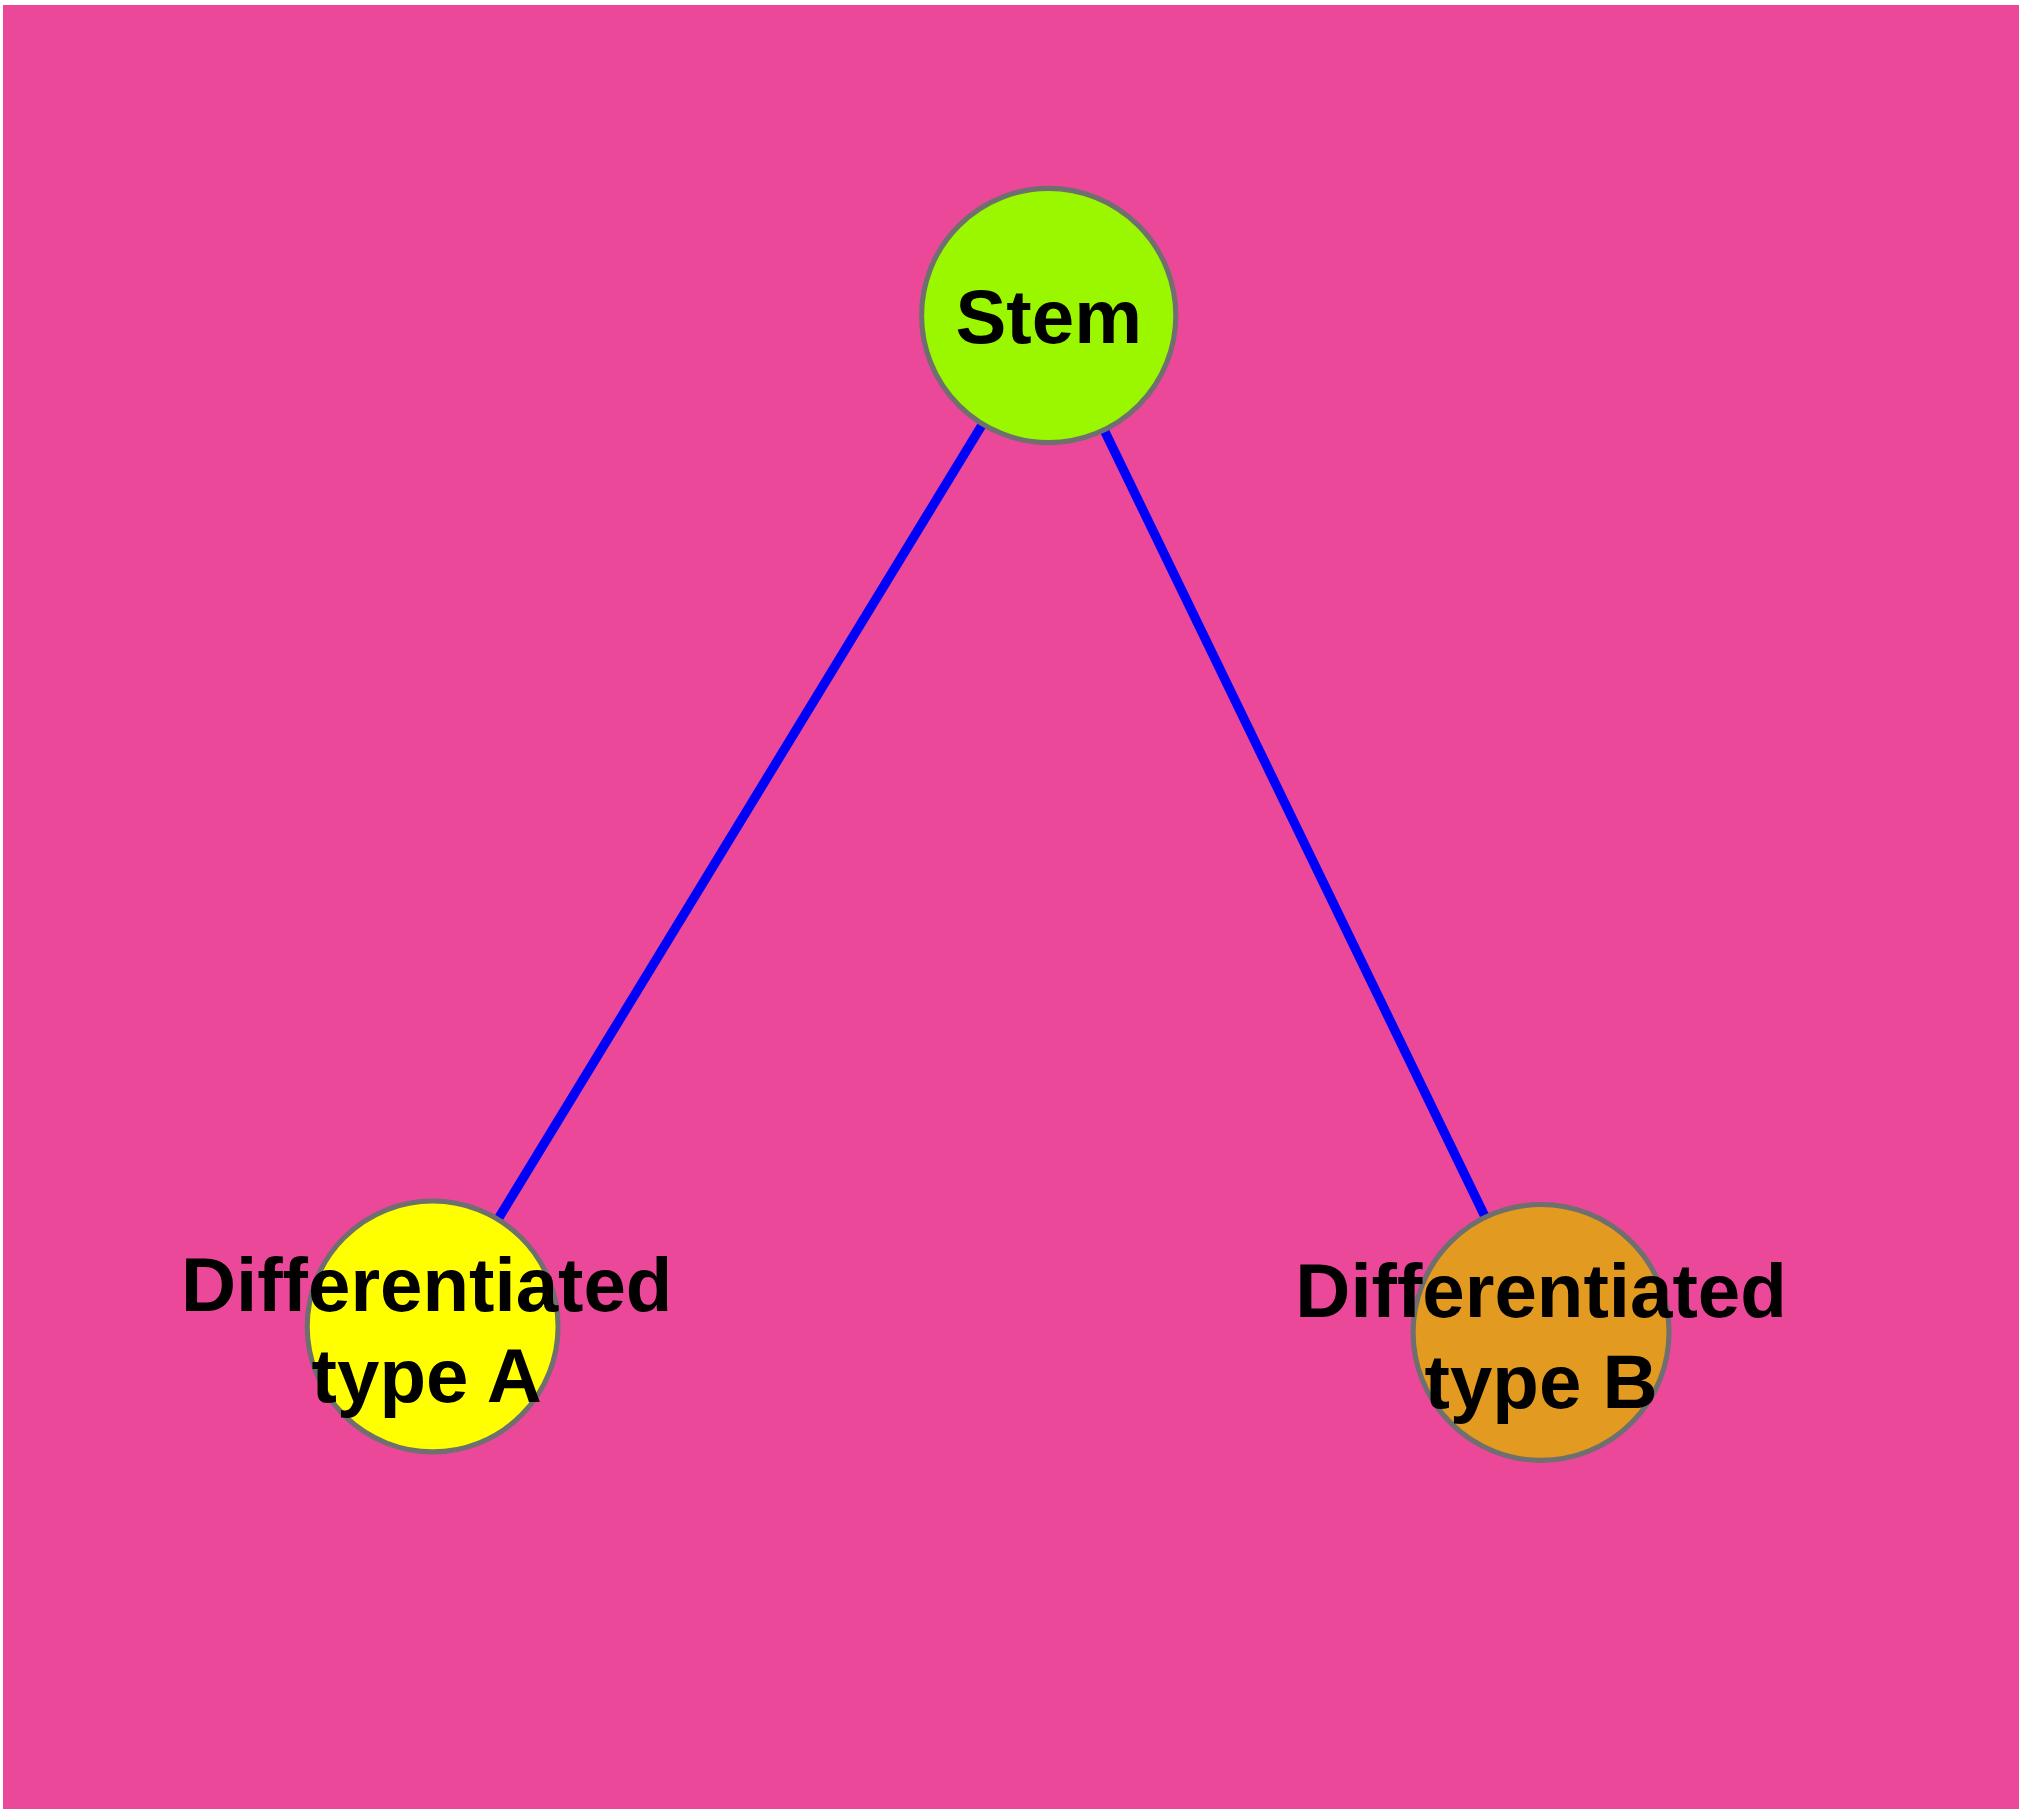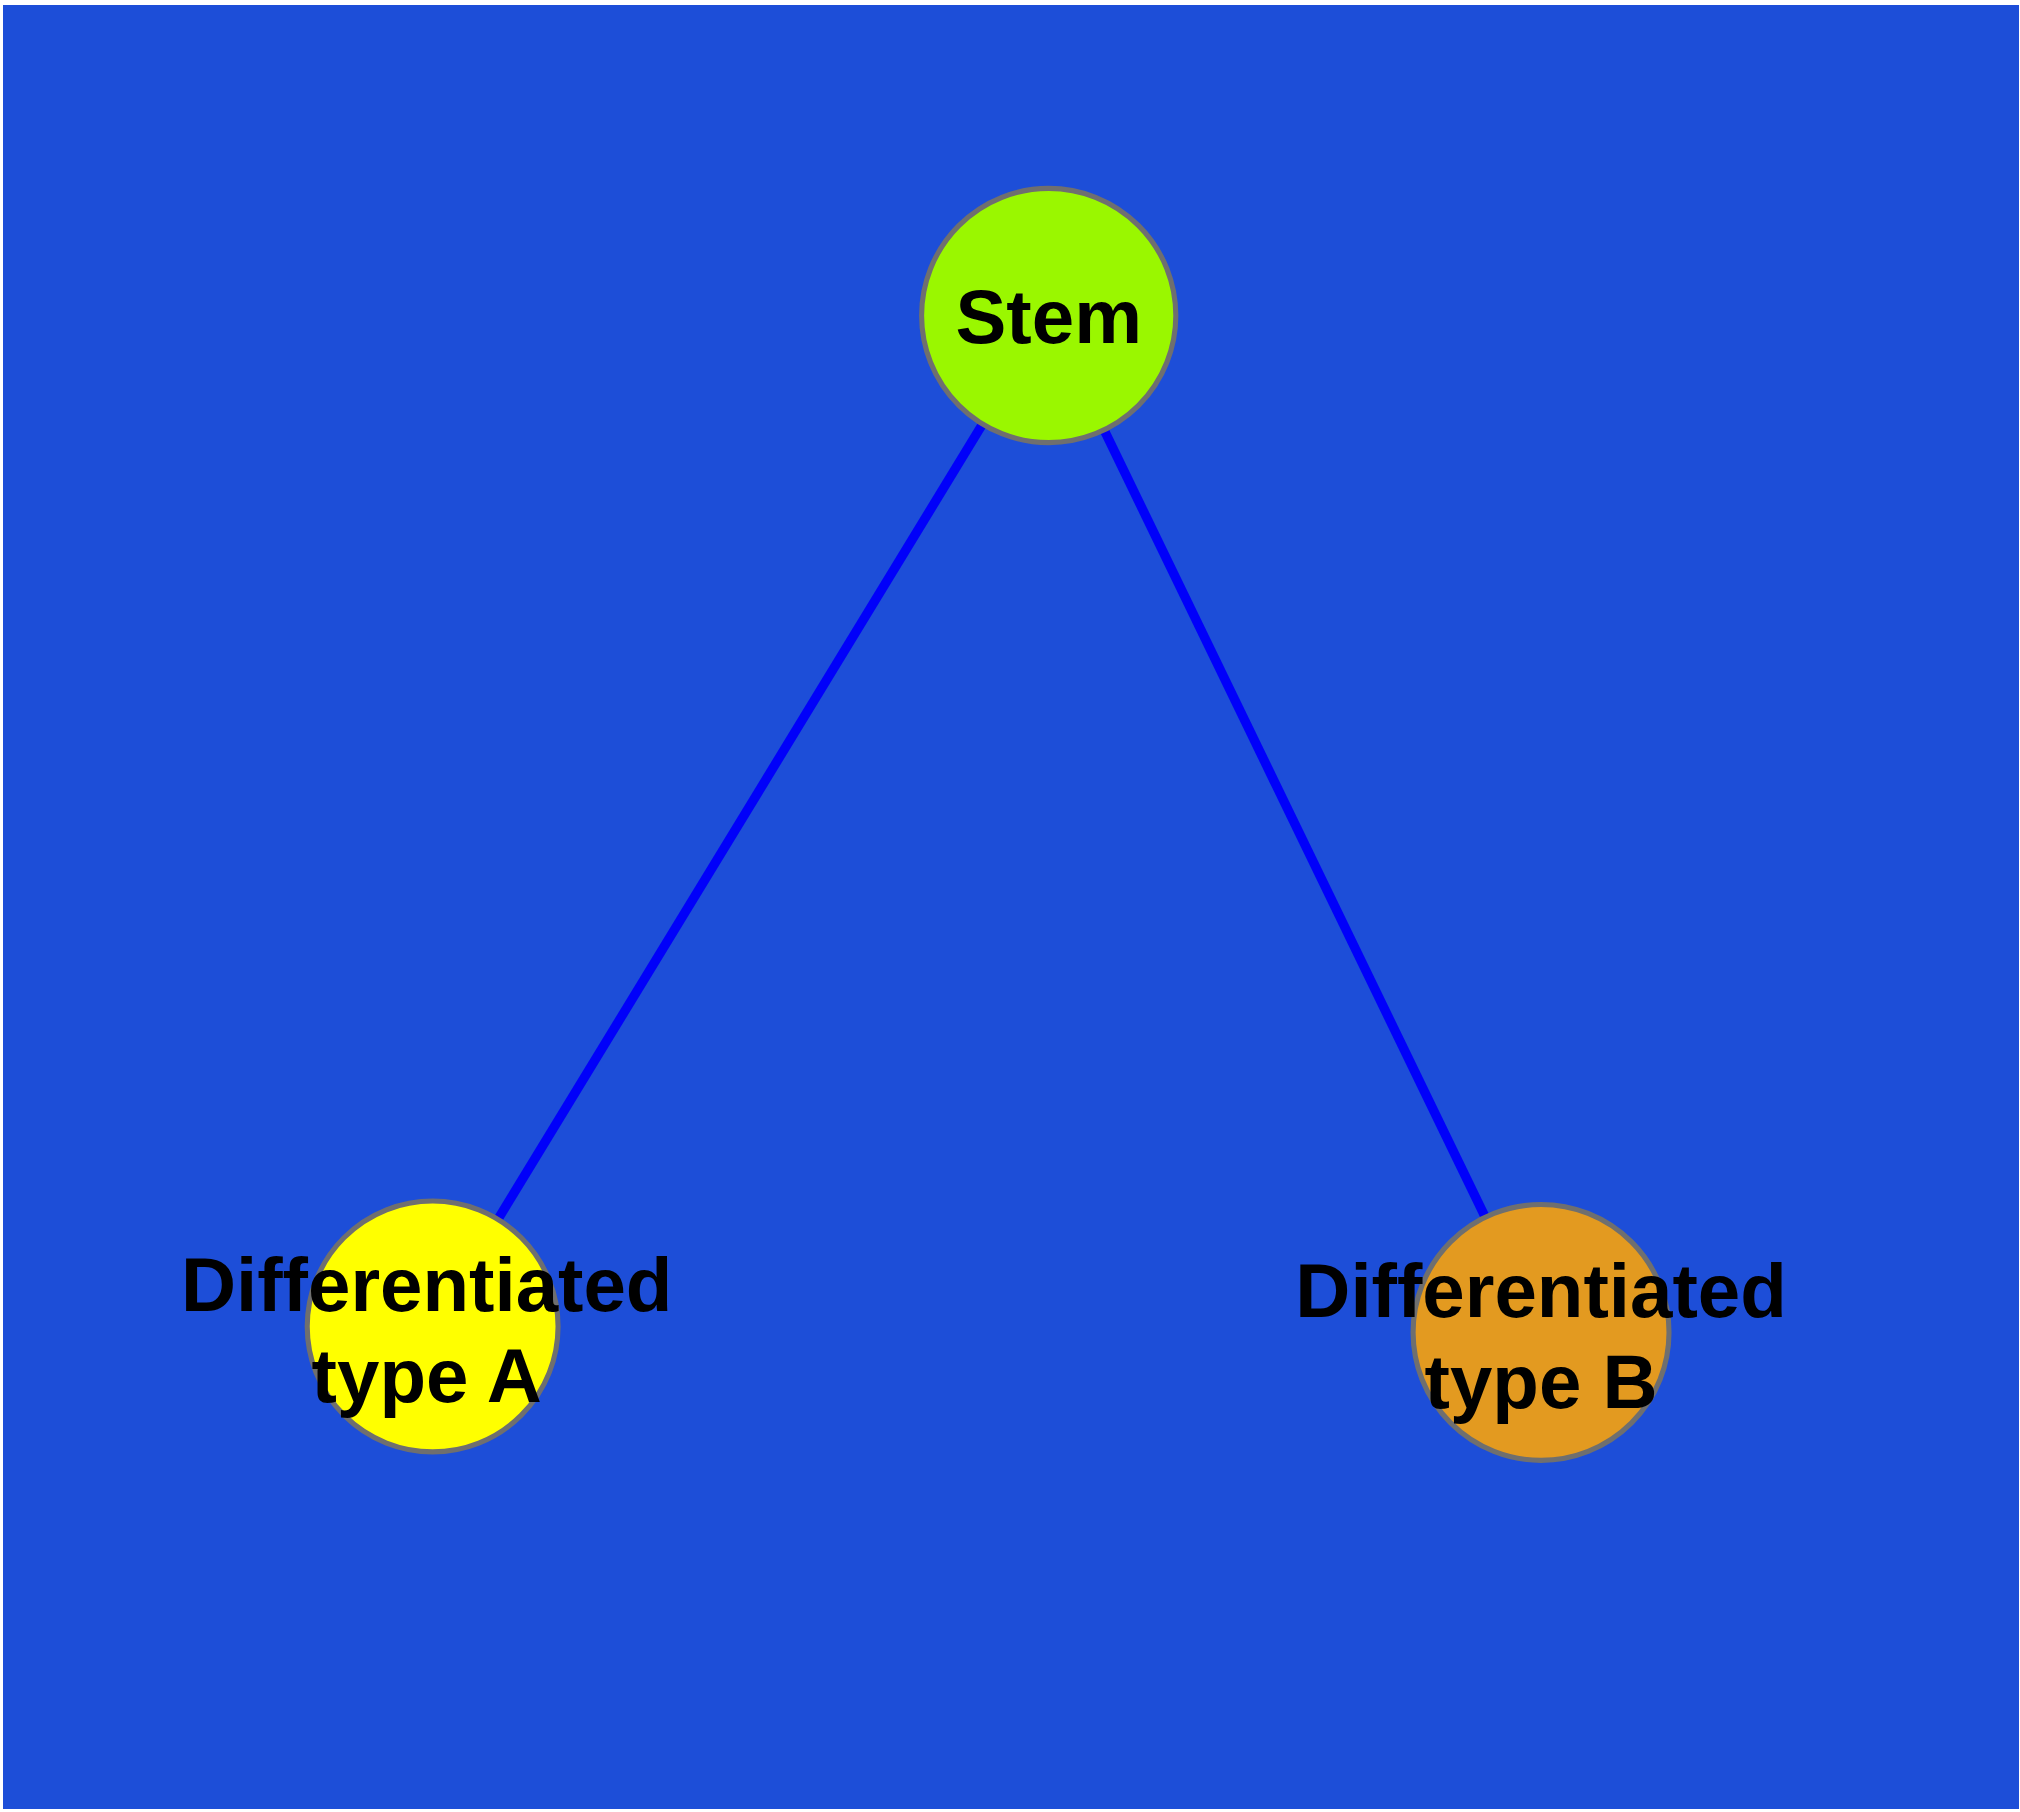--- a/index.html
+++ b/index.html
@@ -38,21 +38,21 @@
     font-family: "Liberation Sans", sans-serif;
     font-weight: bold;
     font-size: 90px;
     fill: #000000;
     text-anchor: middle;
   }
 </style>
 </head>
 <body>
 
-<div class="canvas" style="background: #1d4ed8;">
+<div class="canvas" style="background: #ec4899;">
   <svg class="graph" viewBox="0 0 2379 2128">
 
     <g>
       <line class="edge" x1="1234" y1="366" x2="507" y2="1559" stroke="#0000fa"></line>
       <line class="edge" x1="1234" y1="366" x2="1815" y2="1566" stroke="#0000fa"></line>
     </g>
 
     <g>
       <circle class="node-circle" cx="1234" cy="366" r="150" fill="#9af700" stroke="#6f6f6f"></circle>
     </g>

